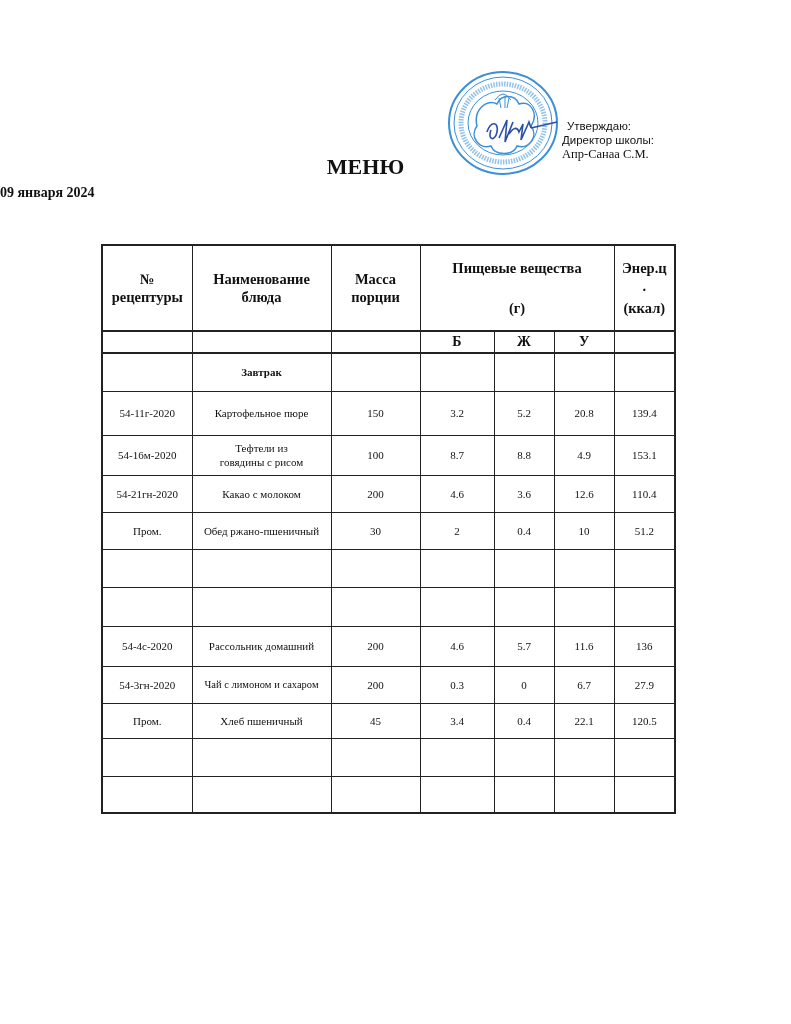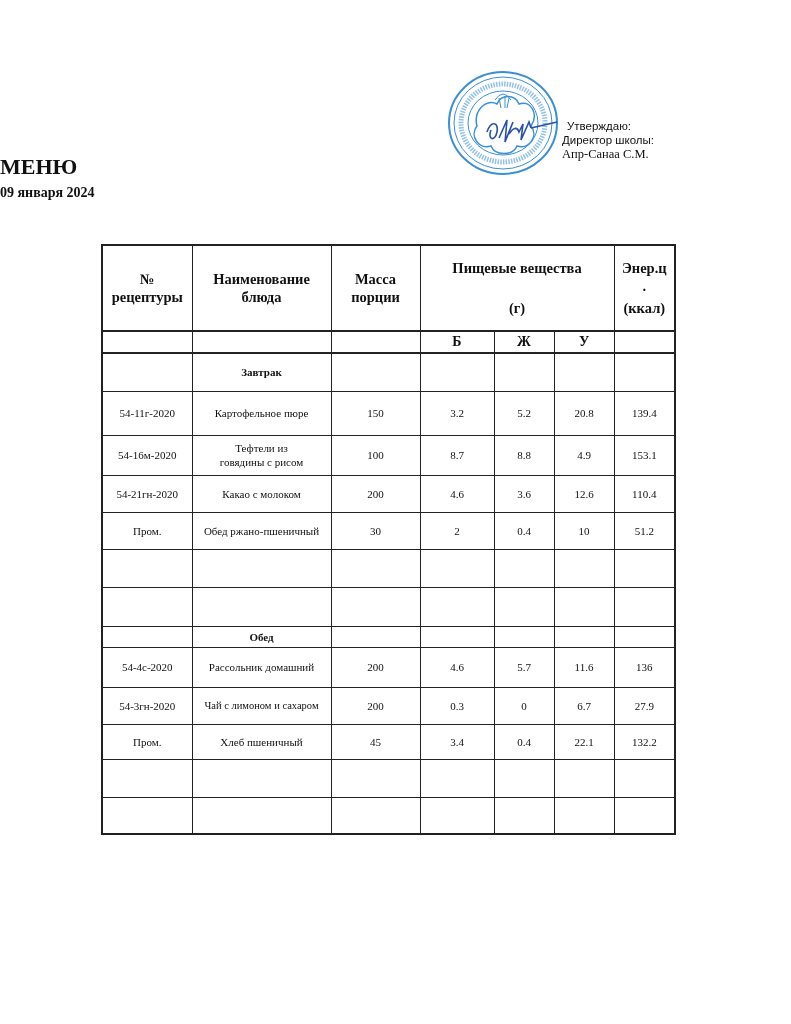--- a/index.html
+++ b/index.html
@@ -3,21 +3,21 @@
 <meta charset="utf-8">
 <style>
   html, body { margin: 0; padding: 0; background: #ffffff; }
   body { width: 791px; height: 1024px; position: relative; overflow: hidden; font-family: "Liberation Serif", serif; color: #111; }
 
   .stamp { position: absolute; left: 447px; top: 70px; width: 112px; height: 106px; }
   .approve { position: absolute; left: 562px; top: 92px; font-family: "Liberation Sans", sans-serif; font-size: 11.5px; line-height: 14px; color: #111; }
   .approve .l1 { padding-left: 5px; margin-top: 27px; }
   .approve .l3 { font-family: "Liberation Serif", serif; font-size: 12.5px; }
 
-  .title { position: absolute; left: 0; width: 731px; top: 154px; text-align: left; font-weight: bold; font-size: 22px; }
+  .title { position: absolute; left: 0; width: 731px; top: 154px; text-align: center; font-weight: bold; font-size: 22px; }
   .date { position: absolute; left: 0; width: 731px; top: 185px; text-align: left; font-weight: bold; font-size: 14px; }
 
   table.menu { position: absolute; left: 101px; top: 244px; border-collapse: collapse; table-layout: fixed; width: 573px; }
   table.menu td, table.menu th { border: 1.2px solid #222; padding: 0; text-align: center; vertical-align: middle; }
   table.menu th { font-weight: bold; font-size: 14.5px; line-height: 18px; }
   .outer-thick { border: 2px solid #222 !important; }
   tr.hdr th { height: 84px; }
   tr.sub th { height: 20px; font-size: 14px; border-top: 2px solid #222; border-bottom: 2px solid #222; }
   td { font-size: 11px; line-height: 14px; }
   .sect-label { font-weight: bold; font-size: 11px; }
@@ -144,29 +144,20 @@
   <tr style="height:39px">
         <td></td>
         <td></td>
         <td></td>
         <td></td>
         <td></td>
         <td></td>
         <td></td>
       </tr>
 
-  <tr style="height:21px">
-    <td></td>
-    <td class="sect-label">Обед</td>
-    <td></td>
-        <td></td>
-        <td></td>
-        <td></td>
-        <td></td>
-  </tr>
   <tr style="height:40px">
     <td>54-4с-2020</td>
     <td>Рассольник домашний</td>
     <td>200</td>
     <td>4.6</td>
     <td>5.7</td>
     <td>11.6</td>
     <td>136</td>
   </tr>
   <tr style="height:37px">
@@ -178,21 +169,21 @@
     <td>6.7</td>
     <td>27.9</td>
   </tr>
   <tr style="height:35px">
     <td>Пром.</td>
     <td>Хлеб пшеничный</td>
     <td>45</td>
     <td>3.4</td>
     <td>0.4</td>
     <td>22.1</td>
-    <td>132.2</td>
+    <td>120.5</td>
   </tr>
   <tr style="height:38px">
         <td></td>
         <td></td>
         <td></td>
         <td></td>
         <td></td>
         <td></td>
         <td></td>
       </tr>

